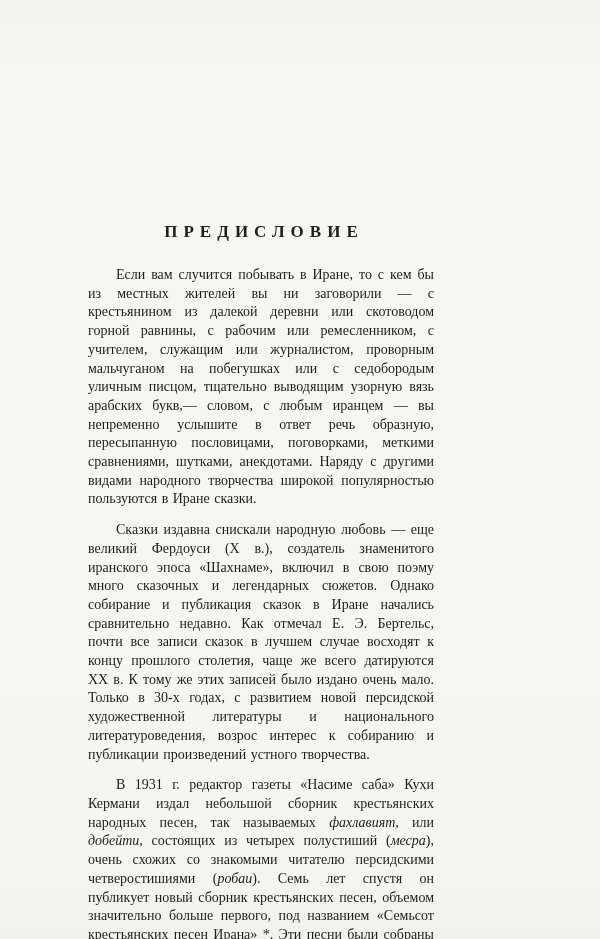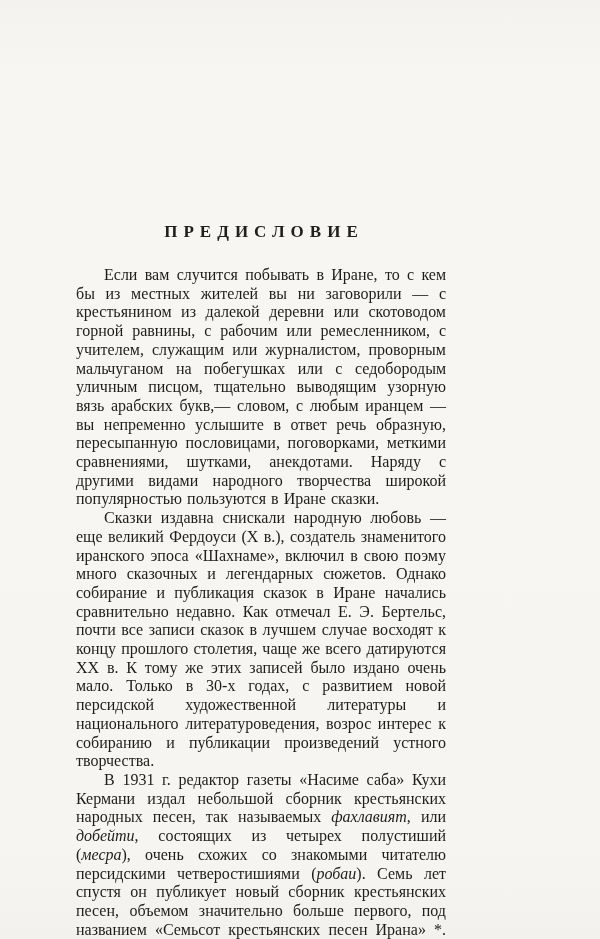--- a/index.html
+++ b/index.html
@@ -20,24 +20,24 @@
   .title {
     margin: 0 0 24px 0;
     text-align: center;
     font-size: 17px;
     font-weight: 700;
     letter-spacing: 6px;
     text-indent: 6px; 
     color: #201f1d;
   }
   .body-text p.para {
-    margin: 0;
+    margin: 12px;
     text-align: justify;
     text-indent: 28px;
-    font-size: 16px;
+    font-size: 14px;
     line-height: 18.7px;
     word-spacing: 1px;
   }
   .body-text p.para em {
   }
   .footnote {
     margin: 16px 0 0 0;
     text-indent: 28px;
     text-align: right;
     font-size: 12.3px;

